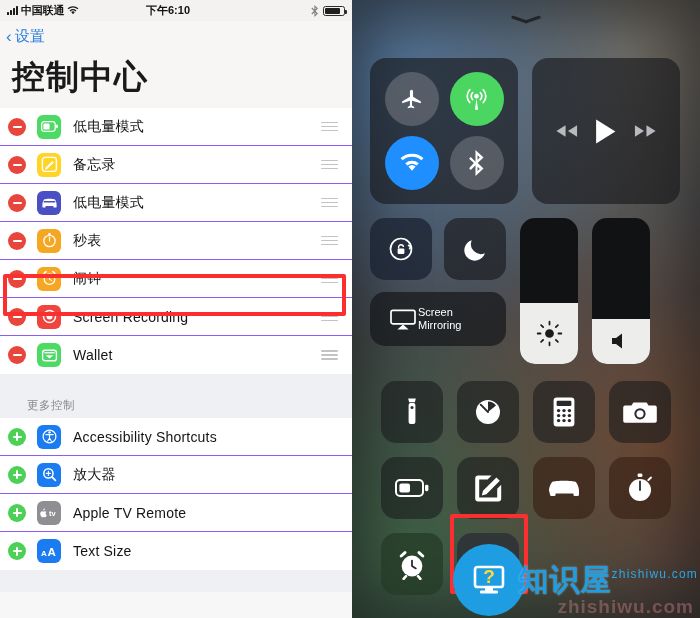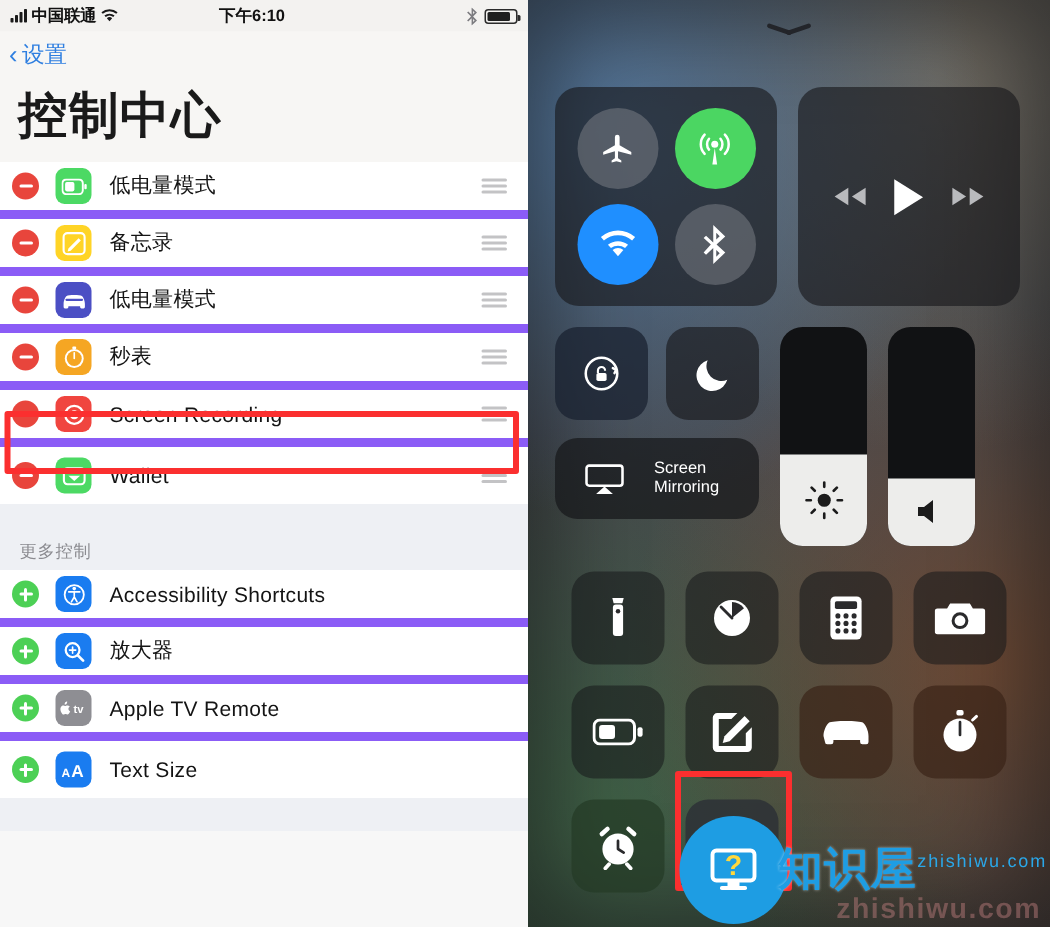--- a/index.html
+++ b/index.html
@@ -33,21 +33,21 @@
   .batt span{display:block;height:100%;width:82%;background:#1f1f1f;border-radius:1px;}
 
   .navbar { height: 30px; display:flex; align-items:center; padding:0 6px; background:#f7f6f4; }
   .back { display:flex; align-items:center; gap:3px; color:#2f7fe0; font-size:15px; cursor:pointer; }
   .chev { font-size: 17px; line-height: 1; font-weight: 500; }
   .bigtitle { font-size: 33px; font-weight: 700; color:#1a1a1a; padding: 4px 12px 8px; letter-spacing:1px; background:#f7f6f4; }
 
   .list { background:#fff; }
   .row {
     height: 38px; display:flex; align-items:center; padding-left: 8px;
-    border-bottom: 6px solid #8b5cf6; background:#fff; position:relative;
+    border-bottom: 1px solid #8b5cf6; background:#fff; position:relative;
   }
   .row:last-child { border-bottom: none; }
   .minus, .plus {
     width: 18px; height: 18px; border-radius: 50%; flex: 0 0 18px;
     display:flex; align-items:center; justify-content:center;
     color:#fff; font-size:15px; font-weight:700; line-height:0;
   }
   .minus { background:#e8453c; }
   .plus { background:#4cd055; }
   .minus b, .plus b { display:block; width:9px; height:2px; background:#fff; border-radius:1px; position:relative; }
@@ -56,21 +56,21 @@
   .appicon {
     width: 24px; height: 24px; border-radius: 6px; margin-left: 11px; flex:0 0 24px;
     display:flex; align-items:center; justify-content:center; position:relative;
     color:#fff; font-size:12px;
   }
   .rowlabel { margin-left: 12px; font-size: 14px; color:#141414; letter-spacing:.2px; }
   .handle { margin-left:auto; margin-right: 14px; width: 17px; display:flex; flex-direction:column; gap:2.5px; cursor:grab; }
   .handle i { display:block; height:1.5px; background:#c3c3c5; border-radius:1px; }
 
   .sechead { height: 44px; background:#eef0f4; display:flex; align-items:flex-end; padding: 0 0 5px 13px; }
-  .sechead span { font-size: 11.5px; color:#8b8b90; letter-spacing:.5px; }
+  .sechead span { font-size: 11.5px; color:#8b8b90; letter-spacing:.5px;margin-left:14px; }
   .tailgap { height: 22px; background:#eef0f4; }
 
   .hl-box {
     position:absolute; border: 4px solid #fb2f2f; border-radius:2px;
     pointer-events:none; z-index: 12;
   }
 
   
   .right {
     position: relative; width: 348px; height: 618px; overflow:hidden;
@@ -111,21 +111,21 @@
   .media { width: 148px; height: 146px; display:flex; align-items:center; justify-content:space-around; padding: 0 14px; }
   .mbtn { display:flex; align-items:center; justify-content:center; }
 
   .cc-row2 { display:flex; gap: 14px; margin-top: 14px; }
   .sqcol { display:flex; flex-direction:column; gap: 12px; }
   .sqrow { display:flex; gap: 12px; }
   .sq { width: 62px; height: 62px; border-radius: 15px; background: rgba(22,23,26,.62);
         display:flex; align-items:center; justify-content:center; }
   .sq.rot { background: rgba(26,34,48,.75); }
   .mirror { width: 136px; height: 54px; border-radius: 15px; background: rgba(22,23,26,.72);
-            display:flex; align-items:center; gap: 20px; padding-left: 20px; }
+            display:flex; align-items:center; gap: 2px; padding-left: 20px; }
   .mirror-label { color:#fff; font-size: 11px; line-height: 1.18; }
   .slider { width: 58px; height: 146px; border-radius: 15px; background:#111214;
             overflow:hidden; display:flex; flex-direction:column; justify-content:flex-end; }
   .slider .fill { background:#ededeb; display:flex; align-items:center; justify-content:center; }
   .slider.bright .fill { height: 42%; }
   .slider.vol .fill { height: 31%; }
 
   .apps { margin-top: 17px; display:grid; grid-template-columns: repeat(4, 62px); gap: 14px 14px; justify-content:center; }
   .app { width:62px; height:62px; border-radius:15px; background: rgba(22,23,26,.55);
          display:flex; align-items:center; justify-content:center; }
@@ -261,20 +261,39 @@
             </svg>
         </div>
         <div class="rowlabel">秒表</div>
         <div class="handle">
             <i></i>
             <i></i>
             <i></i>
           </div>
       </div>
 
+      <div class="row">
+        <div class="minus">
+            <b></b>
+          </div>
+        <div class="appicon" style="background:#f5a623">
+          <svg width="17" height="17" viewBox="0 0 17 17">
+              <circle cx="8.5" cy="9.2" r="5.9" fill="#fff"></circle>
+              <circle cx="8.5" cy="9.2" r="4.6" fill="#f5a623"></circle>
+              <path d="M8.5 9.2V6.1M8.5 9.2l2.3 1.4" stroke="#fff" stroke-width="1" stroke-linecap="round"></path>
+              <path d="M3.1 3.3 5 1.6M13.9 3.3 12 1.6" stroke="#fff" stroke-width="1.6" stroke-linecap="round"></path>
+            </svg>
+        </div>
+        <div class="rowlabel">闹钟</div>
+        <div class="handle">
+            <i></i>
+            <i></i>
+            <i></i>
+          </div>
+      </div>
 
       <div class="row">
         <div class="minus">
             <b></b>
           </div>
         <div class="appicon" style="background:#f0453f">
           <svg width="17" height="17" viewBox="0 0 17 17">
               <circle cx="8.5" cy="8.5" r="6" fill="none" stroke="#fff" stroke-width="1.5"></circle>
               <circle cx="8.5" cy="8.5" r="3" fill="#fff"></circle>
             </svg>

